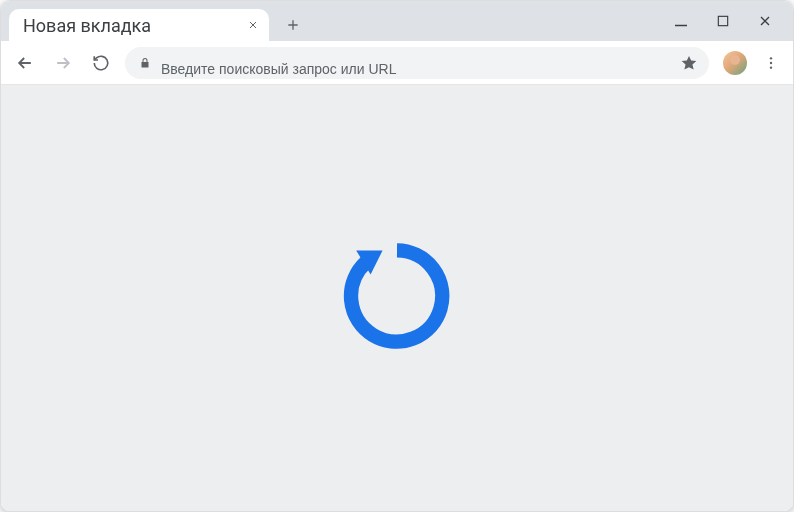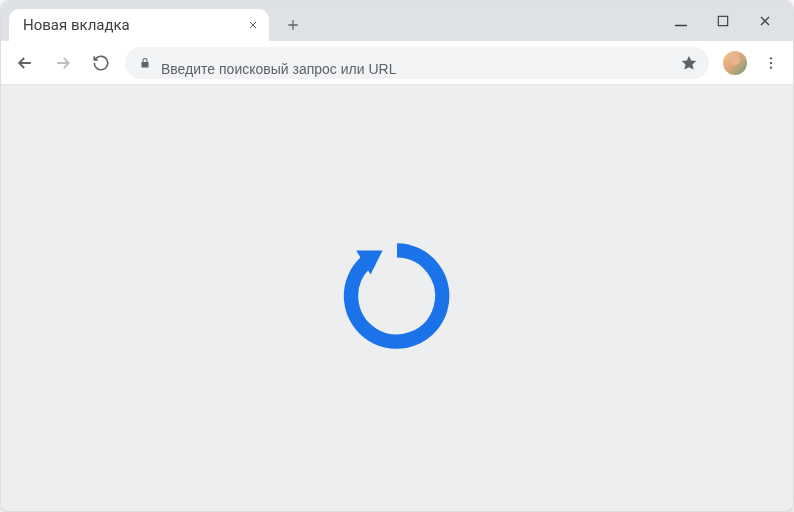--- a/index.html
+++ b/index.html
@@ -31,21 +31,21 @@
     }
     .tab {
       width: 260px;
       height: 32px;
       background: #fff;
       border-top-left-radius: 10px;
       border-top-right-radius: 10px;
       display: flex;
       align-items: center;
       padding: 0 8px 0 14px;
-      font-size: 15px;
+      font-size: 18px;
       color: #3c4043;
       position: relative;
       margin-top: 8px;
     }
     .tab-title { flex: 1; white-space: nowrap; overflow: hidden; text-overflow: ellipsis; }
     .tab-close {
       width: 16px; height: 16px;
       display: flex; align-items: center; justify-content: center;
       border-radius: 50%;
       color: #5f6368;

